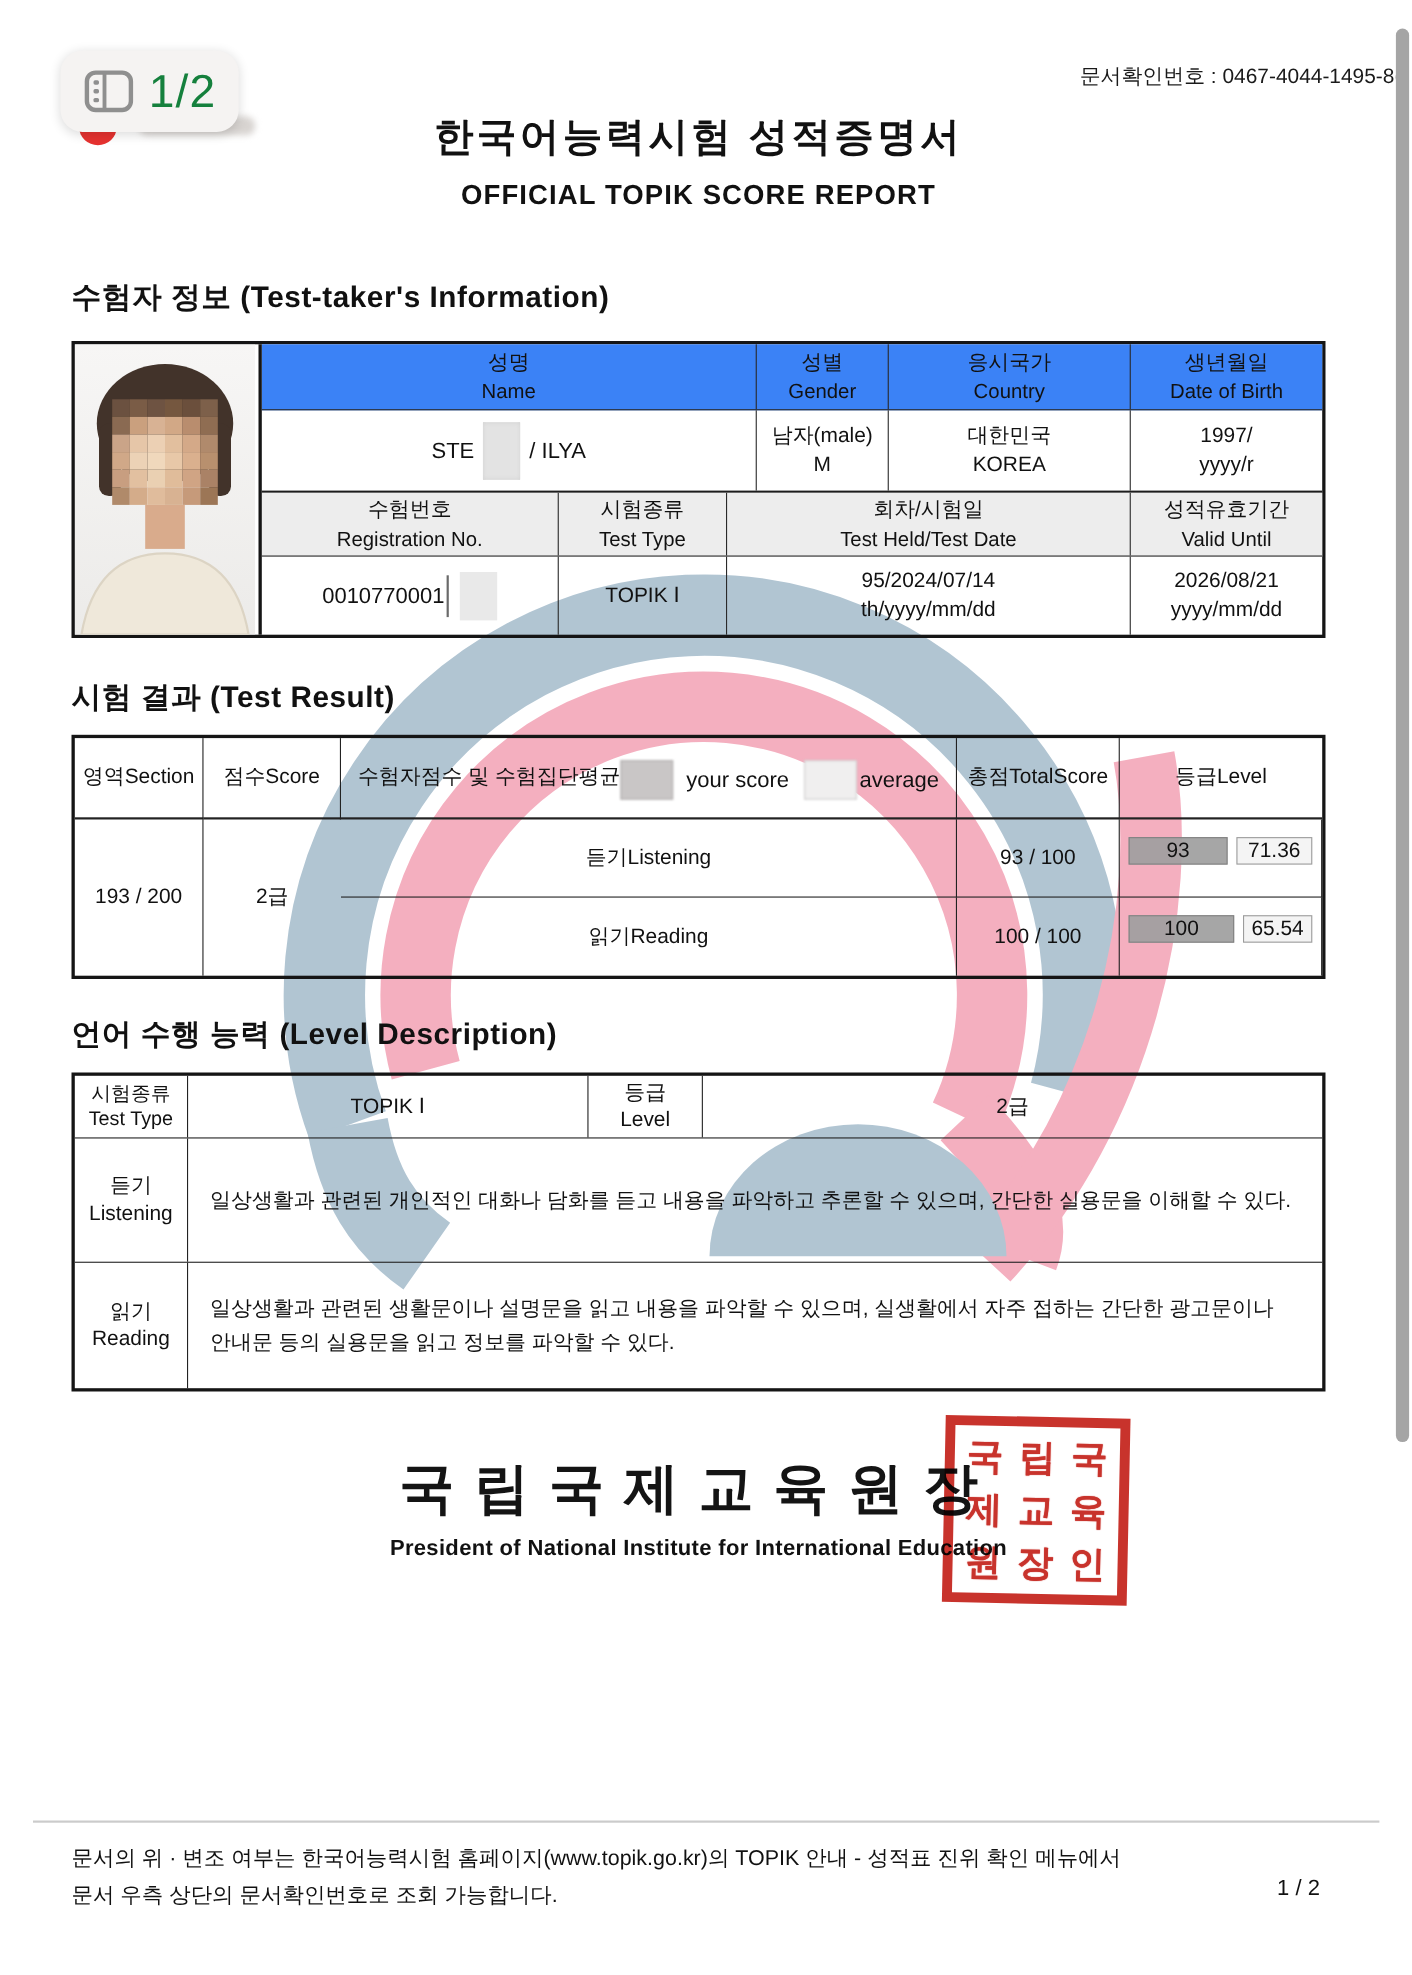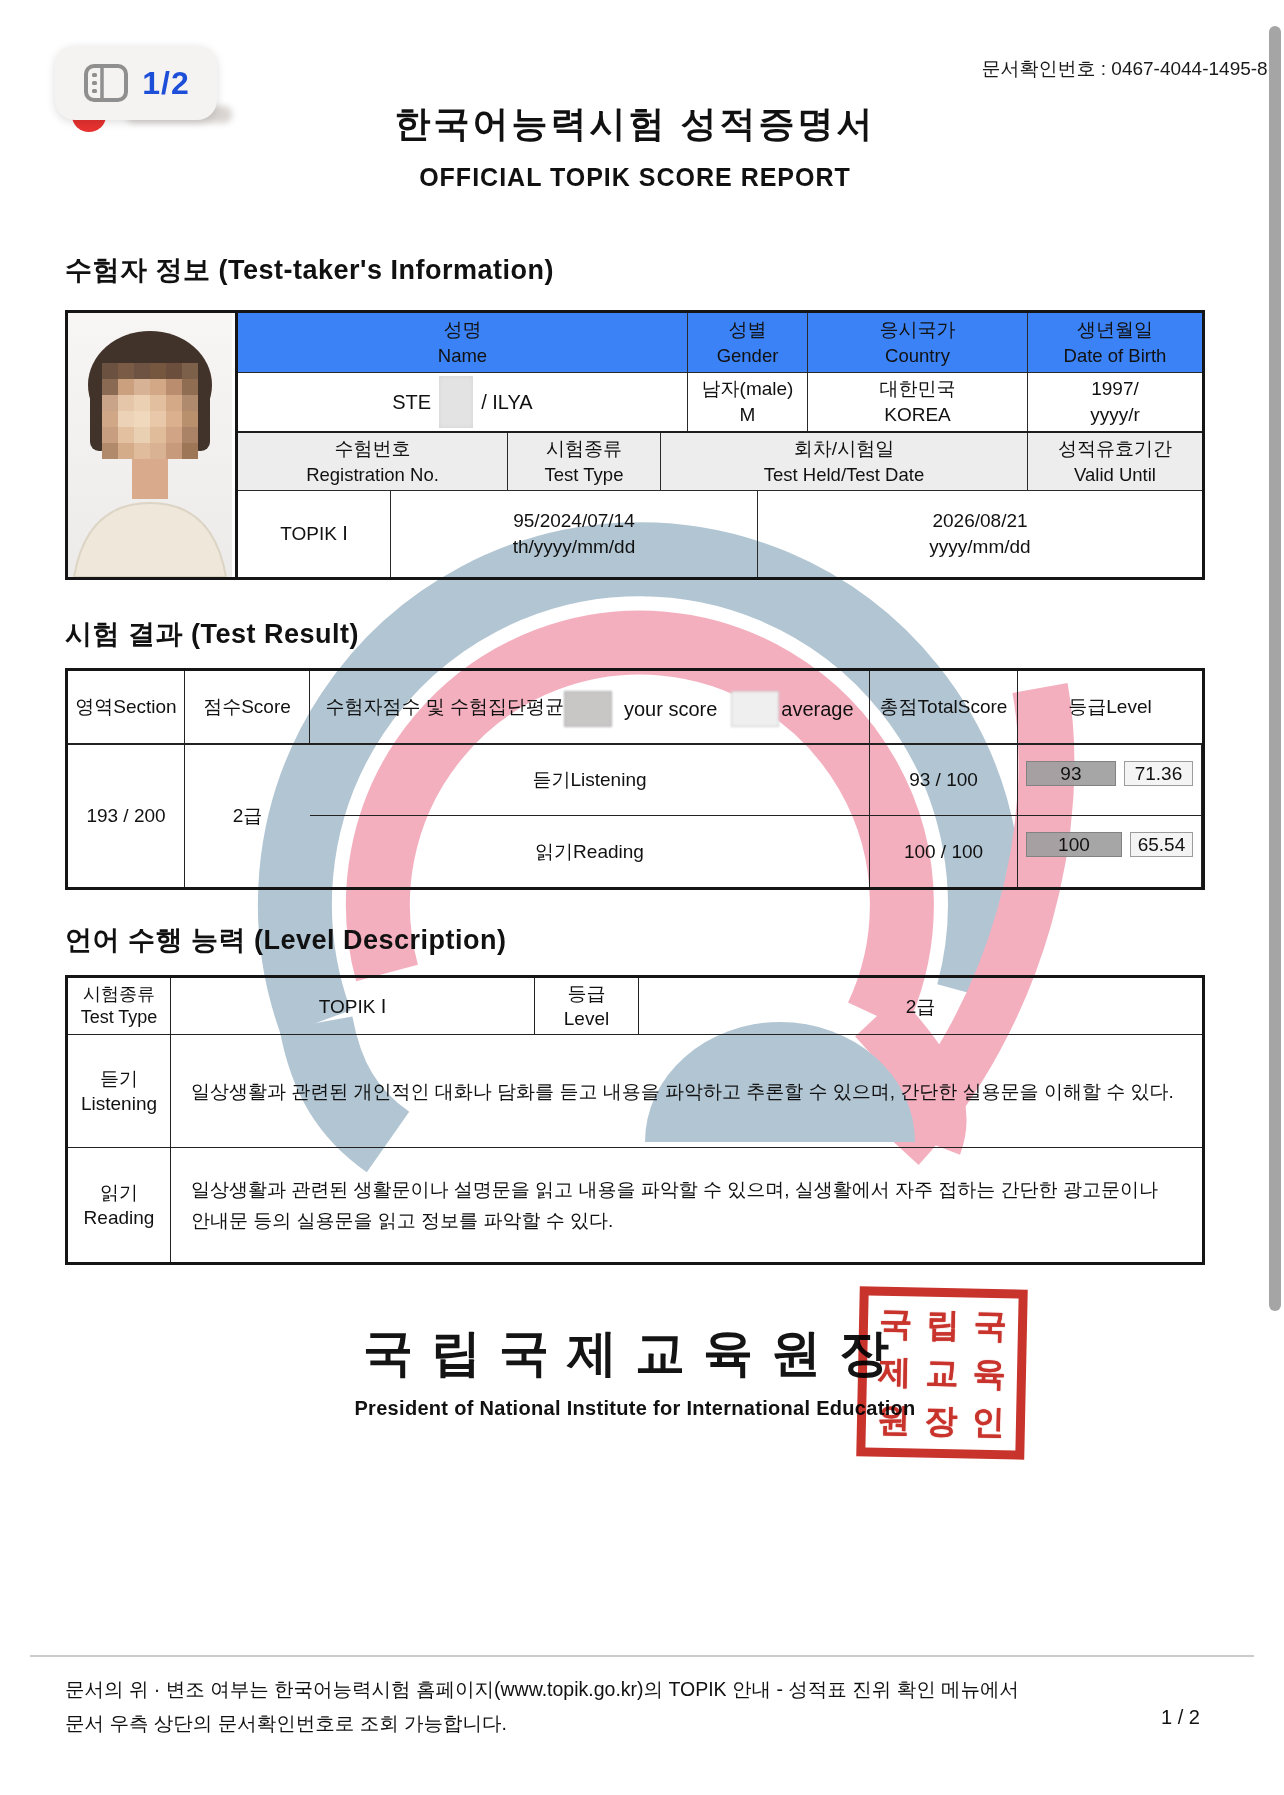--- a/index.html
+++ b/index.html
@@ -2,21 +2,21 @@
 <html><head>
 <meta charset="utf-8">
 <style>
   html,body{margin:0;padding:0;background:#ffffff;}
   .page{position:relative;width:1284px;height:1795px;background:#ffffff;overflow:hidden;
         font-family:"Liberation Sans","DejaVu Sans",sans-serif;color:#111;}
   
   .badge{position:absolute;left:55px;top:46px;width:162px;height:74px;background:#f5f3f2;
          border-radius:20px;box-shadow:0 2px 10px rgba(0,0,0,.14);display:flex;align-items:center;
          justify-content:center;gap:12px;z-index:6;}
-  .badge-label{font-size:32px;color:#1d4ed8;font-weight:700;letter-spacing:1px;}
+  .badge-label{font-size:42px;color:#15803d;font-weight:400;letter-spacing:1px;}
   .red-peek{position:absolute;left:72px;top:100px;width:34px;height:32px;border-radius:50%;
             background:#e63230;z-index:5;}
   .smudge{position:absolute;left:126px;top:106px;width:106px;height:17px;background:#d8d4d1;
           border-radius:8px;filter:blur(3px);z-index:5;}
   .scroll-track{position:absolute;right:0;top:0;width:18px;height:1795px;background:transparent;z-index:9;}
   .scroll-thumb{position:absolute;right:3px;top:26px;width:12px;height:1285px;background:#a5a5a5;
                 border-radius:7px;}
   .doc-num{position:absolute;top:56px;right:10px;font-size:19px;color:#1a1a1a;z-index:4;white-space:nowrap;}
   
   .wm{position:absolute;left:0;top:0;z-index:0;}
@@ -24,21 +24,21 @@
   .title-ko{font-size:36px;font-weight:700;letter-spacing:3px;}
   .title-en{font-size:25px;font-weight:700;letter-spacing:1px;margin-top:14px;}
   .sec-h{position:absolute;left:65px;font-size:27px;font-weight:700;z-index:1;letter-spacing:.5px;}
   
   .info-table{position:absolute;left:65px;top:310px;width:1140px;height:270px;border:3px solid #151515;
               display:flex;z-index:1;box-sizing:border-box;}
   .photo-cell{width:167px;flex:none;border-right:3px solid #151515;position:relative;overflow:hidden;}
   .info-right{flex:1;display:flex;flex-direction:column;min-width:0;}
   .ir{display:flex;box-sizing:border-box;}
   .ir.h1{height:60px;background:#3b82f6;border-bottom:1px solid #2a2a2a;}
-  .ir.v1{height:60px;border-bottom:2px solid #1d1d1d;}
+  .ir.v1{height:75px;border-bottom:2px solid #1d1d1d;}
   .ir.h2{height:58px;background:#ededed;border-bottom:1px solid #2a2a2a;}
   .ir.v2{flex:1;}
   .c{display:flex;flex-direction:column;justify-content:center;align-items:center;
      border-right:1px solid #2a2a2a;box-sizing:border-box;font-size:19px;line-height:26px;text-align:center;}
   .c:last-child{border-right:none;}
   .c .en{font-size:18.5px;}
   .val-flex{flex-direction:row;gap:8px;align-items:center;font-size:20px;}
   .blur-box{width:34px;height:52px;background:#e3e3e3;box-shadow:inset 0 0 4px #d2d2d2;}
   .caret{width:2px;height:38px;background:#6a6a6a;margin-left:2px;}
   .blur-box2{width:34px;height:44px;background:#e9e9e9;margin-left:10px;}
@@ -231,20 +231,25 @@
         <div class="c" style="width:367px;">
             <span>회차/시험일</span>
             <span class="en">Test Held/Test Date</span>
           </div>
         <div class="c" style="flex:1;align-items:center;">
             <span>성적유효기간</span>
             <span class="en">Valid Until</span>
           </div>
       </div>
       <div class="ir v2">
+        <div class="c val-flex" style="width:270px;gap:0;">
+          <span>0010770001</span>
+          <span class="caret"></span>
+          <span class="blur-box2"></span>
+        </div>
         <div class="c" style="width:153px;">
             <span>TOPIK Ⅰ</span>
           </div>
         <div class="c" style="width:367px;">
             <span>95/2024/07/14</span>
             <span>th/yyyy/mm/dd</span>
           </div>
         <div class="c" style="flex:1;">
             <span>2026/08/21</span>
             <span>yyyy/mm/dd</span>

